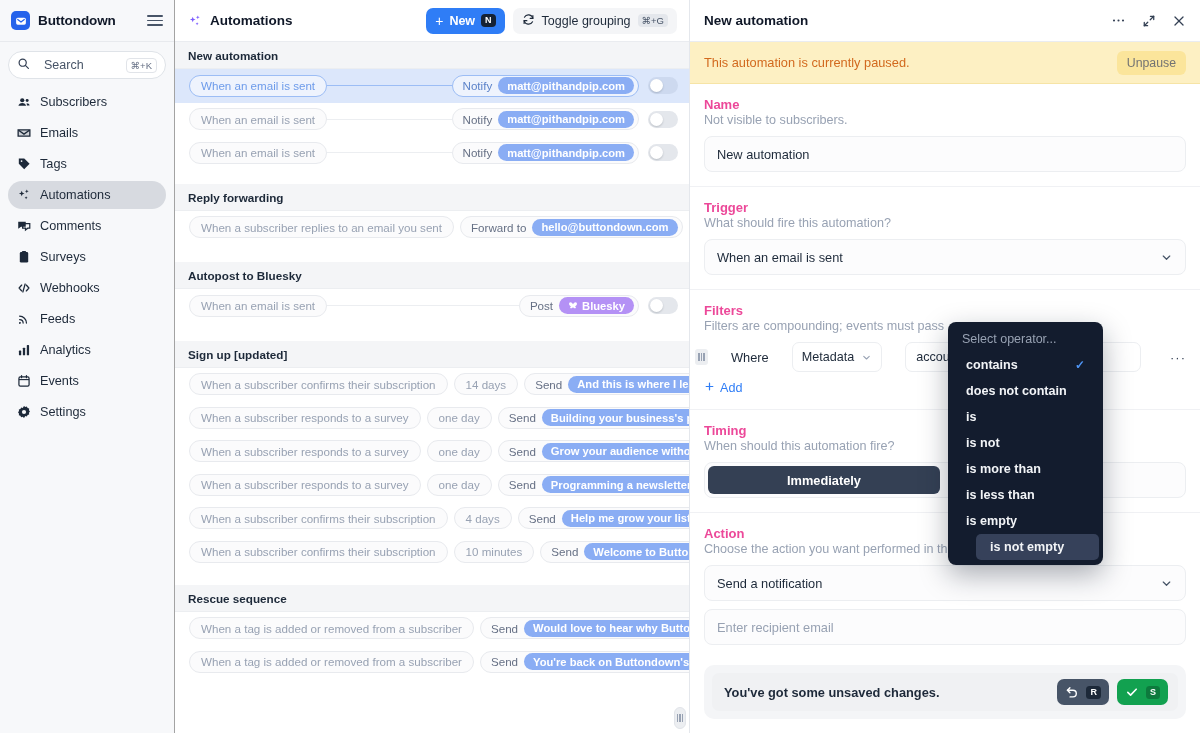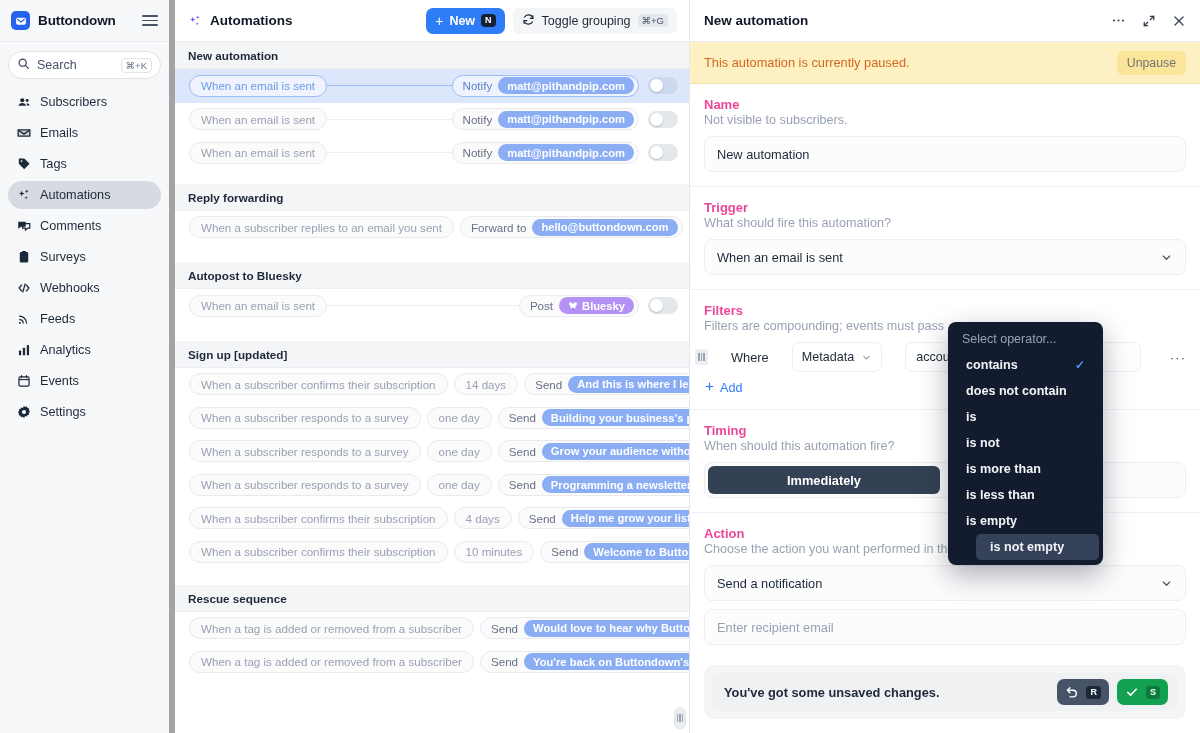--- a/index.html
+++ b/index.html
@@ -9,42 +9,42 @@
     background: #ffffff;
     overflow: hidden;
     -webkit-font-smoothing: antialiased;
   }
   .app { display: flex; width: 1200px; height: 733px; }
 
   
   .sidebar {
     width: 175px; height: 733px;
     background: #f7f8fa;
-    border-right: 6px solid #a3a3a3;
+    border-right: 1px solid #a3a3a3;
     display: flex; flex-direction: column;
     flex: 0 0 175px;
   }
   .sb-head {
     height: 42px; display: flex; align-items: center;
     padding: 0 11px; gap: 8px;
     border-bottom: 1px solid #e8eaee;
   }
   .logo-sq {
     width: 19px; height: 19px; border-radius: 5px;
     background: #2563eb; display: flex; align-items: center; justify-content: center;
     flex: 0 0 19px;
   }
   .logo-sq svg { display: block; }
   .brand { font-size: 13.5px; font-weight: 700; color: #101828; letter-spacing: -0.1px; }
   .hamburger { margin-left: auto; width: 16px; height: 16px; display: flex; flex-direction: column; justify-content: center; gap: 3px; }
   .hamburger i { display: block; height: 1.6px; background: #475467; border-radius: 1px; }
 
   .sb-body { padding: 9px 8px 0 8px; flex: 1; }
   .search-box {
-    display: flex; align-items: center; gap: 7px;
+    display: flex; align-items: center; gap: 14px;
     height: 28px; padding: 0 8px;
     border: 1px solid #dfe3e8; border-radius: 14px;
     background: #fff; margin-bottom: 9px;
   }
   .search-box .lbl { font-size: 12.5px; color: #475467; flex: 1; }
   .kbd {
     font-size: 9.5px; color: #667085; border: 1px solid #e1e4e9;
     border-radius: 4px; padding: 1px 4px; background: #fff;
     font-family: "Liberation Sans", sans-serif; white-space: nowrap;
   }

